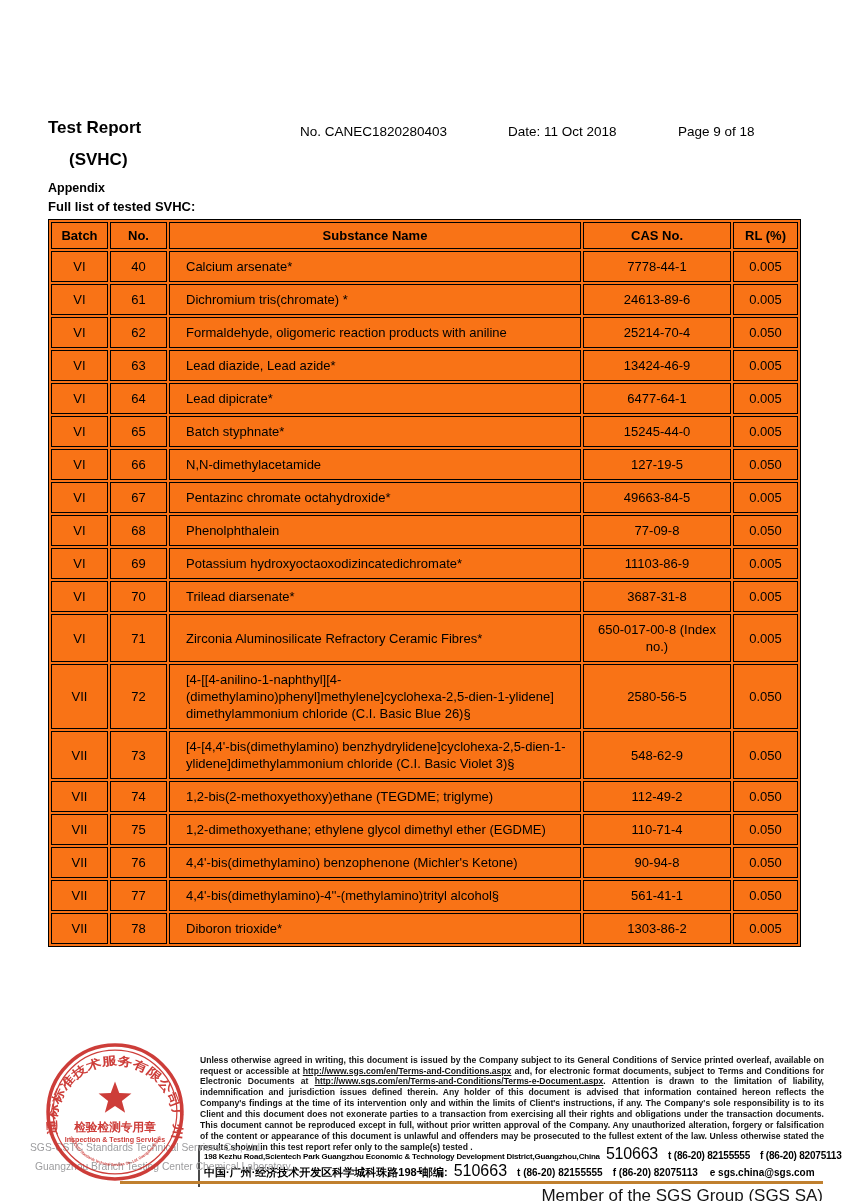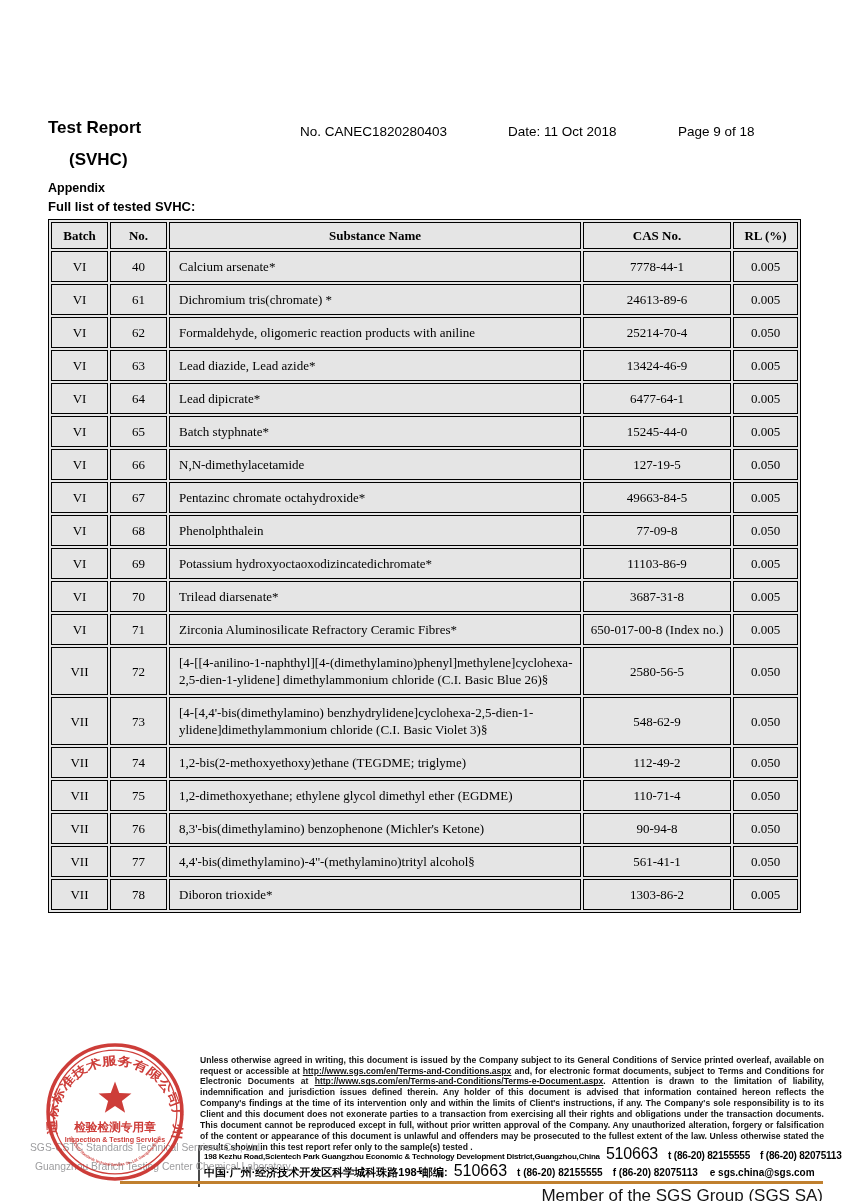--- a/index.html
+++ b/index.html
@@ -17,26 +17,26 @@
   .title-l1{position:absolute;left:48px;top:118px;font-size:17px;font-weight:bold;}
   .title-l2{position:absolute;left:48px;top:150px;font-size:17px;font-weight:bold;margin-left:21px;}
   .meta{position:absolute;top:124px;font-size:13.5px;}
   .meta-no{left:300px;} .meta-date{left:508px;} .meta-page{left:678px;}
   .appendix{position:absolute;left:48px;top:181px;font-size:12.5px;font-weight:bold;}
   .listlabel{position:absolute;left:48px;top:199px;font-size:13px;font-weight:bold;}
 
   
   .tablewrap{position:absolute;left:48px;top:219px;width:745px;}
   table.svhc{border-collapse:separate;border-spacing:2px;width:745px;table-layout:fixed;
-             border:1.5px solid #000;background:#e5e5e5;font-family:Liberation Serif, serif;}
+             border:1.5px solid #000;background:#f97316;}
   table.svhc th{border:1.5px solid #000;font-size:13px;font-weight:bold;padding:4px 2px;
                 text-align:center;line-height:17px;}
   table.svhc td{border:1.5px solid #000;font-size:13px;padding:6px 3px;line-height:17px;
                 text-align:center;vertical-align:middle;overflow-wrap:break-word;}
-  table.svhc td.c-sub{text-align:left;padding-left:9px;padding-right:4px;}
+  table.svhc td.c-sub{text-align:left;padding-left:16px;padding-right:4px;}
 
   
   .legal{position:absolute;left:200px;top:1046px;width:624px;font-size:8.6px;line-height:10.9px;
          text-align:justify;font-weight:bold;color:#151515;}
   .legal .u,.attention .u{text-decoration:underline;}
   .attention{position:absolute;left:200px;top:1110px;width:624px;font-size:9.3px;line-height:11.6px;
              font-weight:bold;color:var(--attention);}
   .address{position:absolute;left:198px;top:1145px;width:626px;border-left:1.5px solid #4a4a4a;
            padding-left:5px;}
   .addr-row{display:flex;align-items:baseline;white-space:nowrap;}
@@ -195,21 +195,21 @@
           <tr>
             <td class="c-batch">VII</td>
             <td class="c-no">75</td>
             <td class="c-sub">1,2-dimethoxyethane; ethylene glycol dimethyl ether (EGDME)</td>
             <td class="c-cas">110-71-4</td>
             <td class="c-rl">0.050</td>
           </tr>
           <tr>
             <td class="c-batch">VII</td>
             <td class="c-no">76</td>
-            <td class="c-sub">8,3'-bis(dimethylamino) benzophenone (Michler's Ketone)</td>
+            <td class="c-sub">4,4'-bis(dimethylamino) benzophenone (Michler's Ketone)</td>
             <td class="c-cas">90-94-8</td>
             <td class="c-rl">0.050</td>
           </tr>
           <tr>
             <td class="c-batch">VII</td>
             <td class="c-no">77</td>
             <td class="c-sub">4,4'-bis(dimethylamino)-4''-(methylamino)trityl alcohol§</td>
             <td class="c-cas">561-41-1</td>
             <td class="c-rl">0.050</td>
           </tr>

